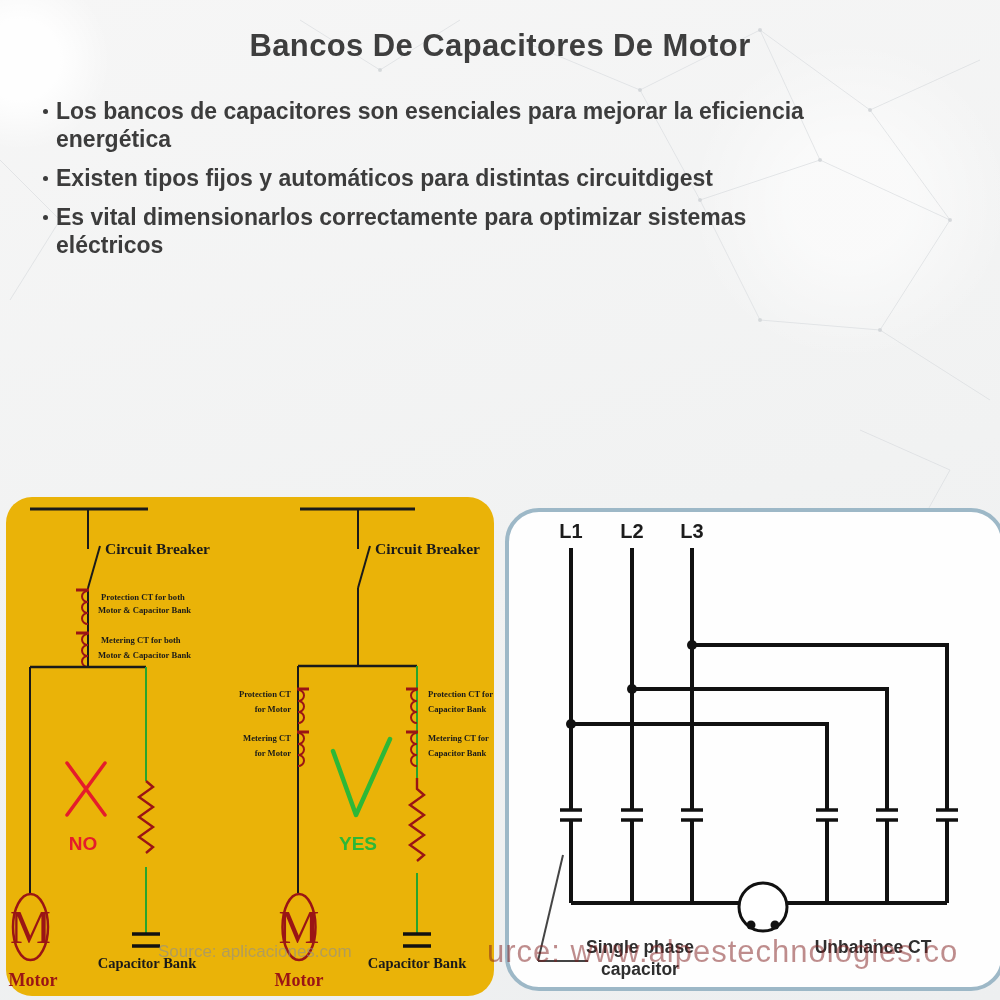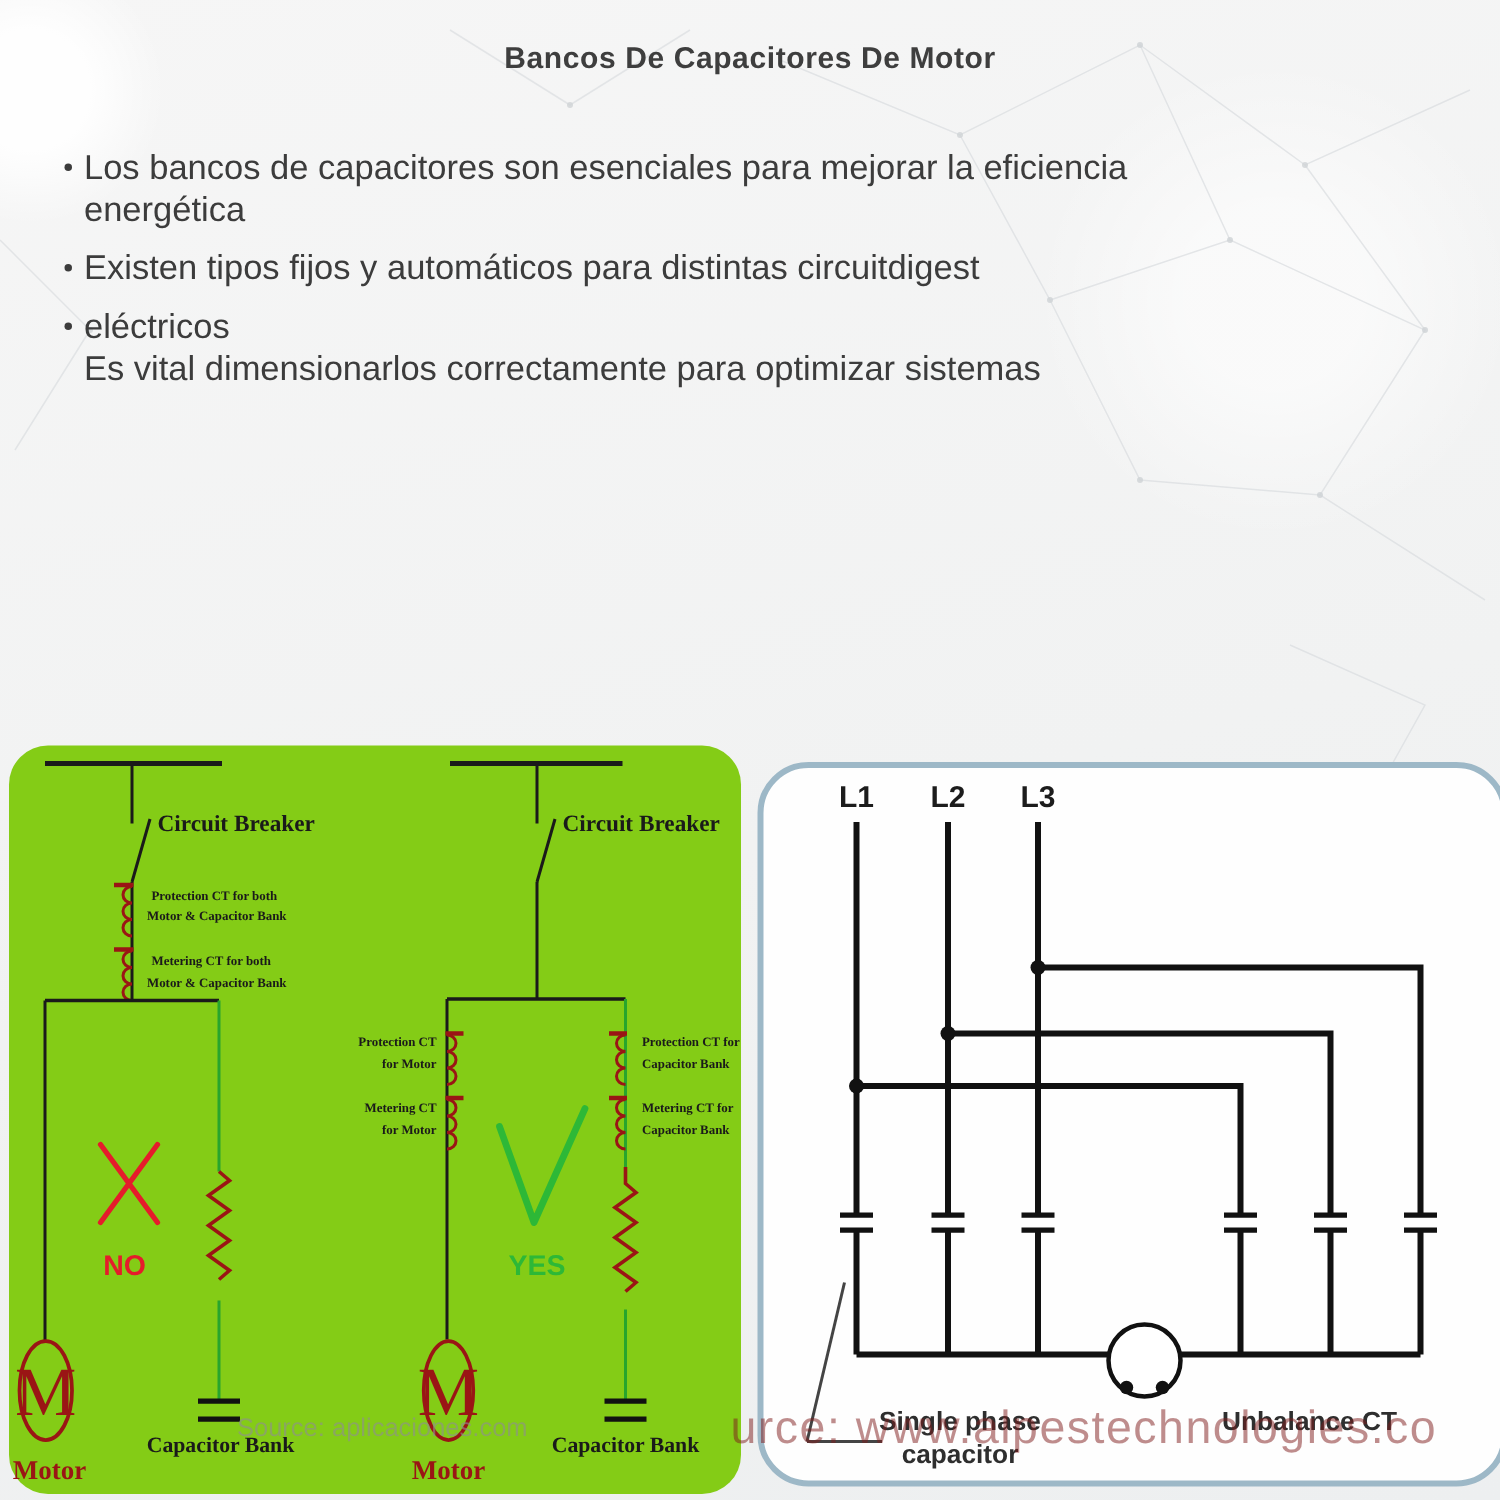--- a/index.html
+++ b/index.html
@@ -7,36 +7,36 @@
     width:1000px;height:1000px;position:relative;overflow:hidden;
     font-family:"Liberation Sans",sans-serif;
     background:
       radial-gradient(circle at 2% 6%, rgba(255,255,255,.9) 0 40px, rgba(255,255,255,0) 90px),
       radial-gradient(circle at 85% 20%, rgba(255,255,255,.55) 0 60px, rgba(255,255,255,0) 160px),
       linear-gradient(165deg,#f6f6f6 0%,#f1f2f2 55%,#edeff0 100%);
   }
   .mesh{position:absolute;inset:0;z-index:0;pointer-events:none;}
   .title{
     position:absolute;left:0;top:28px;width:1000px;text-align:center;
-    font-size:20px;font-weight:700;color:#3e3e3e;letter-spacing:.4px;z-index:2;
+    font-size:31px;font-weight:700;color:#3e3e3e;letter-spacing:.4px;z-index:2;
   }
   .bullets{
     position:absolute;left:43px;top:97px;width:880px;margin:0;padding:0;list-style:none;
     font-size:23px;color:#3c3c3c;z-index:2;
   }
   .bullets li{position:relative;padding-left:13px;margin-bottom:11px;line-height:28px;}
   .bullets li::before{
     content:"";position:absolute;left:0;top:12px;width:5px;height:5px;border-radius:50%;background:#3c3c3c;
   }
-  .b-line{display:block;}
+  .b-line{display:block;font-weight:bold;}
   .b-line:empty{display:none;}
 
   .panel-left{
     position:absolute;left:6px;top:497px;width:488px;height:499px;
-    background:#84cc16;border-radius:26px;z-index:1;
+    background:#eab308;border-radius:26px;z-index:1;
   }
   .panel-right{
     position:absolute;left:505px;top:508px;width:500px;height:483px;
     background:#fefefe;border:4px solid #9db8c7;border-radius:34px;z-index:1;box-sizing:border-box;
   }
   .panel-left svg,.panel-right svg{position:absolute;left:0;top:0;}
 
   svg text{font-family:"Liberation Serif",serif;fill:#1a1a1a;}
   .lbl-breaker{font-size:15.5px;font-weight:bold;}
   .lbl-ct{font-size:8.6px;font-weight:bold;}
@@ -105,22 +105,22 @@
 <ul class="bullets">
   <li>
     <span class="b-line">Los bancos de capacitores son esenciales para mejorar la eficiencia</span>
     <span class="b-line">energética</span>
   </li>
   <li>
     <span class="b-line">Existen tipos fijos y automáticos para distintas circuitdigest</span>
 
   </li>
   <li>
+    <span class="b-line">Es vital dimensionarlos correctamente para optimizar sistemas</span>
     <span class="b-line">eléctricos</span>
-    <span class="b-line">Es vital dimensionarlos correctamente para optimizar sistemas</span>
   </li>
 </ul>
 
 <div class="panel-left">
   <svg width="488" height="499" viewBox="0 0 488 499">
 
     <g>
       <line class="bus" x1="24" y1="12" x2="142" y2="12"></line>
       <line class="wire-k" x1="82" y1="12" x2="82" y2="52"></line>
       <line class="wire-k" x1="94" y1="49" x2="82" y2="91"></line>

